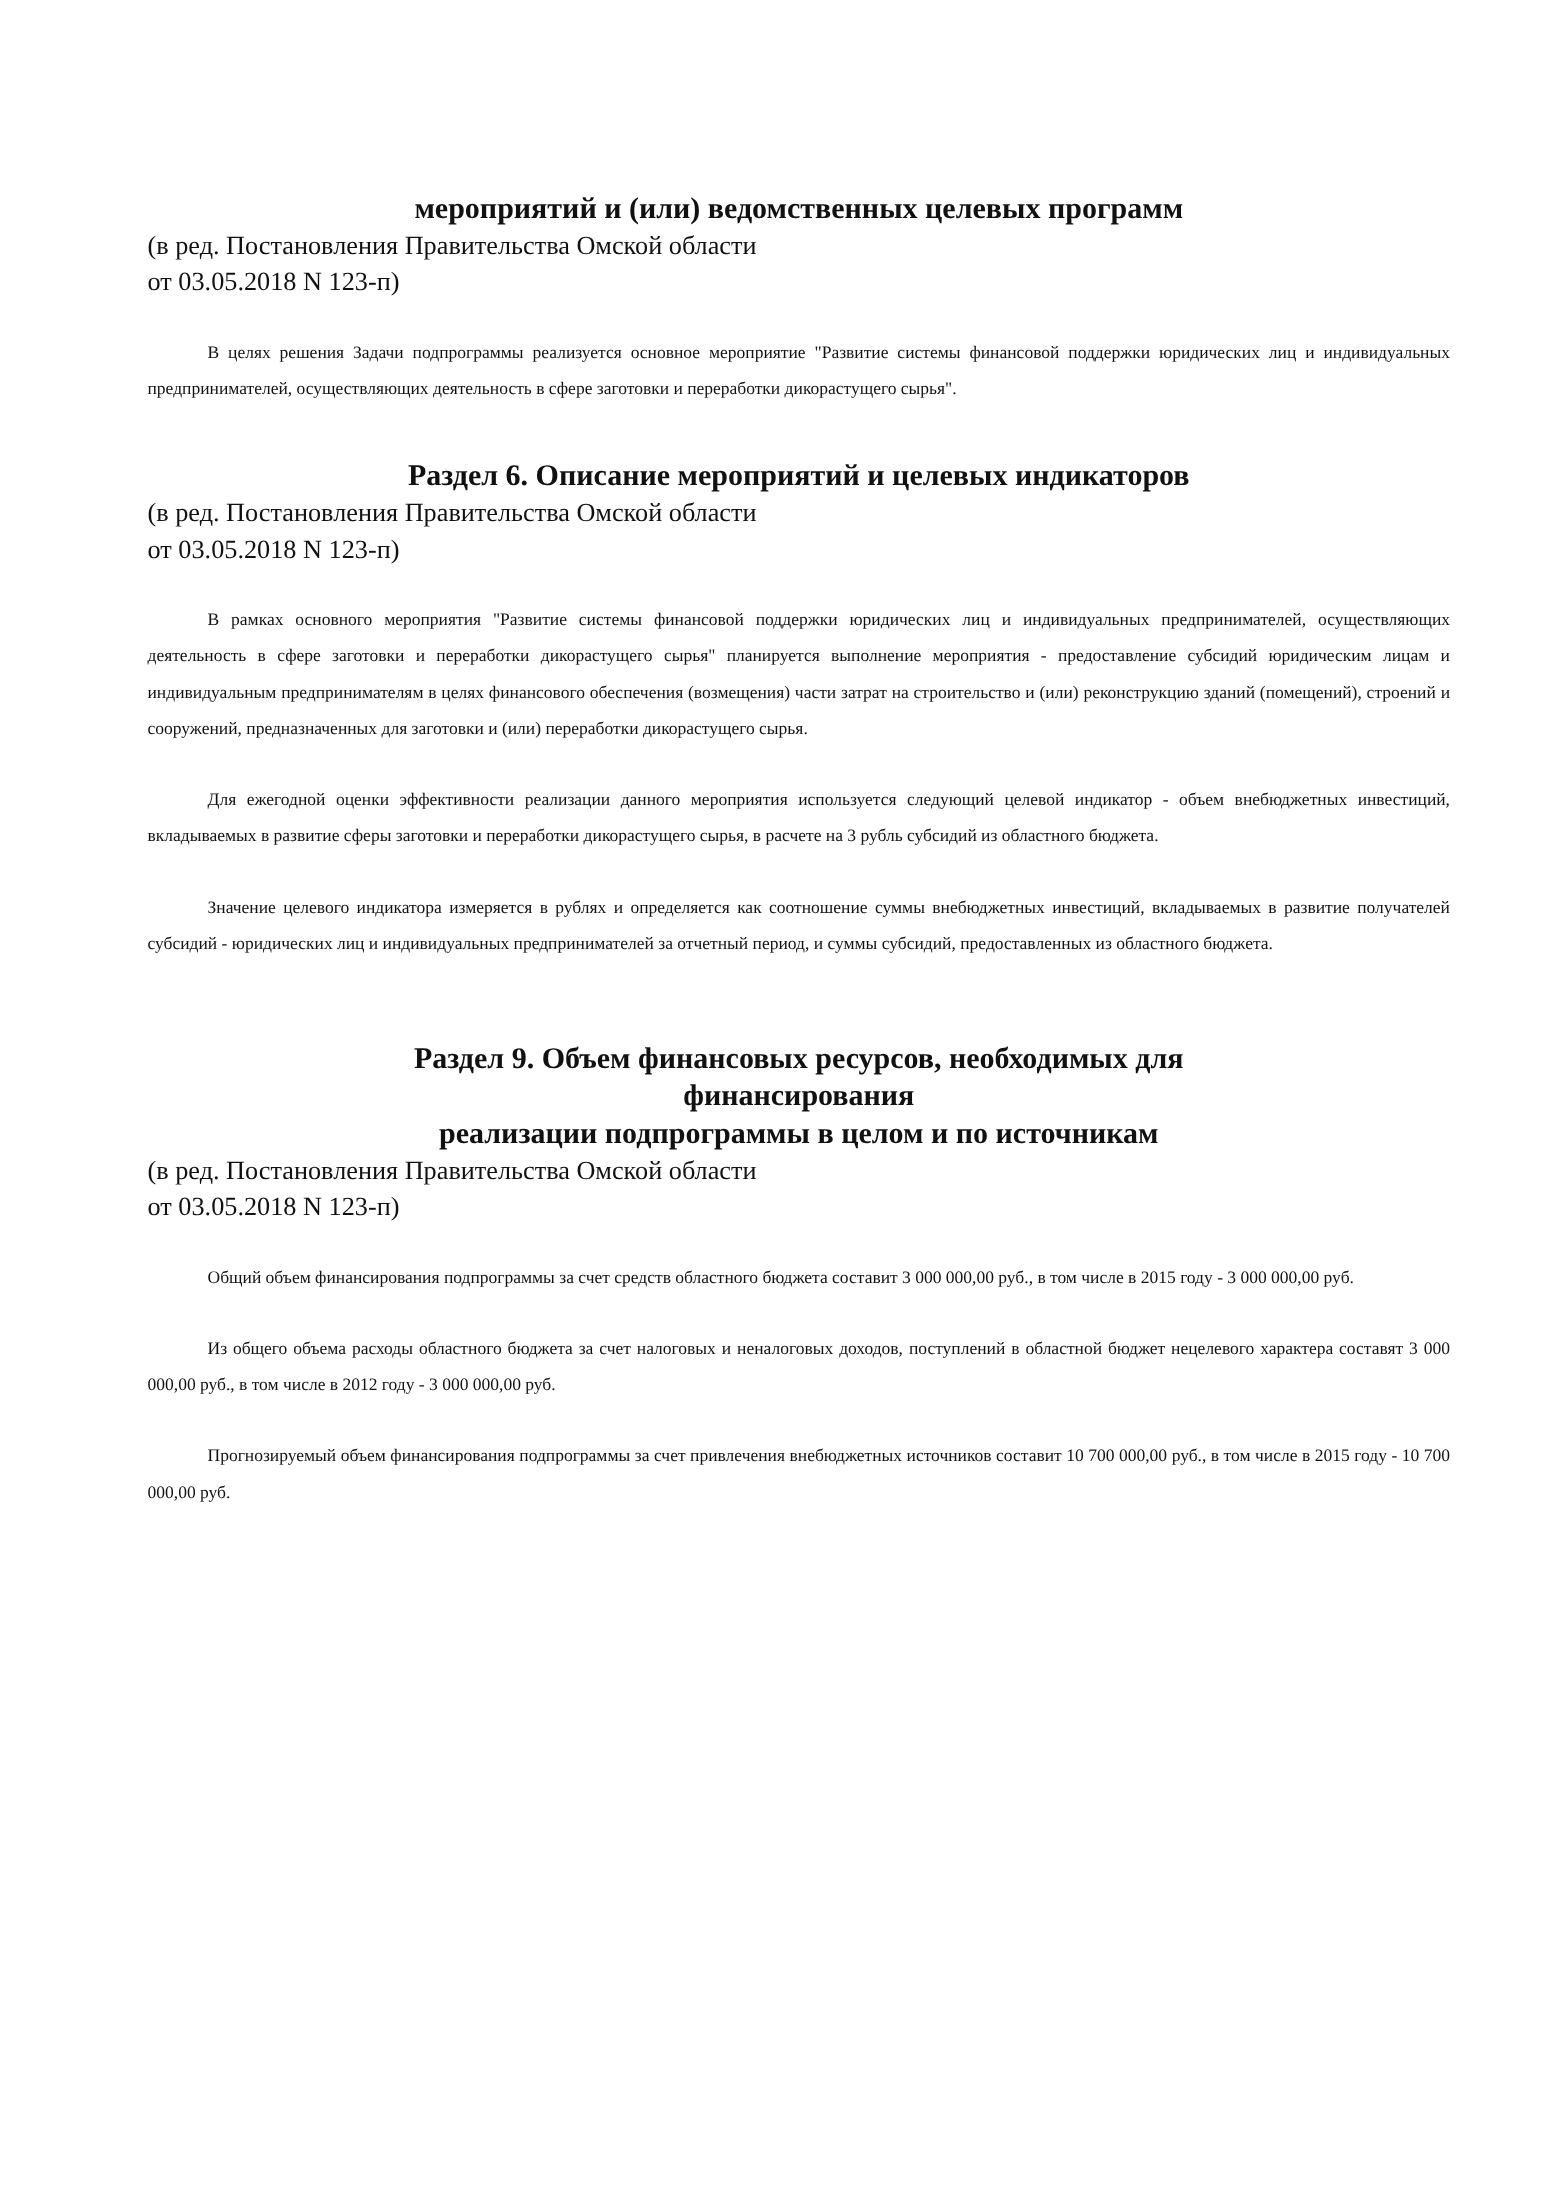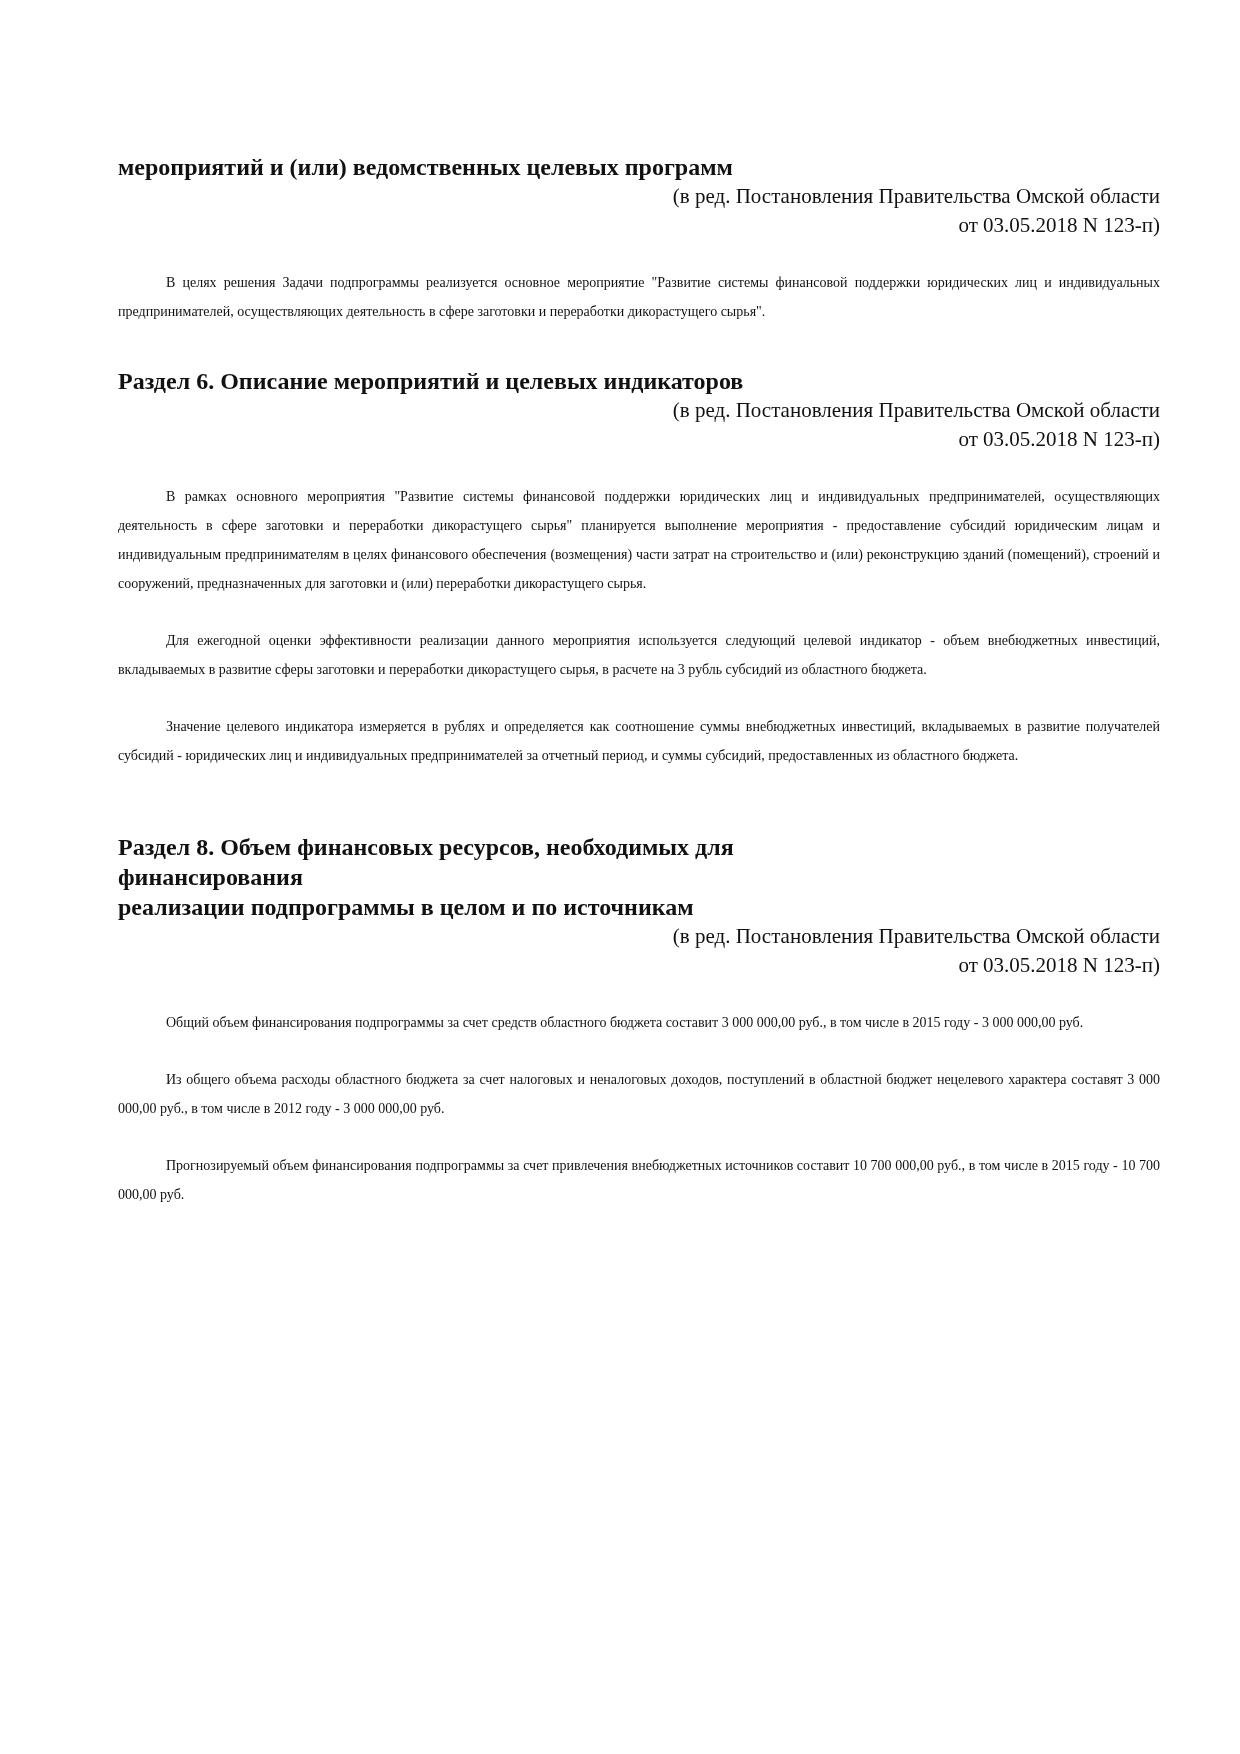--- a/index.html
+++ b/index.html
@@ -1,20 +1,20 @@
 <!DOCTYPE html>
 <html><head>
 <meta charset="utf-8">
 <style>
   html, body { margin: 0; padding: 0; background: #ffffff; }
   body { width: 1240px; height: 1754px; position: relative; overflow: hidden;
          font-family: "Liberation Serif", "DejaVu Serif", serif; color: #111; }
   .page { position: absolute; left: 118px; top: 152px; width: 1042px; }
-  .h { font-weight: bold; font-size: 24px; line-height: 30px; margin: 0; }
-  .sub { text-align: right; font-size: 21px; line-height: 29px; margin: 0; }
+  .h { font-weight: bold; text-align: center; font-size: 24px; line-height: 30px; margin: 0; }
+  .sub { text-align: left; font-size: 21px; line-height: 29px; margin: 0; }
   .p { font-size: 14px; line-height: 29px; text-align: justify; text-indent: 48px; margin: 0; }
   .gap-s { height: 28px; }
   .gap-m { height: 34px; }
   .gap-l { height: 40px; }
 </style>
 </head>
 <body>
 
 <div class="page">
 
@@ -30,21 +30,21 @@
   <p class="sub">от 03.05.2018 N 123-п)</p>
   <div class="gap-s"></div>
   <p class="p">В рамках основного мероприятия "Развитие системы финансовой поддержки юридических лиц и индивидуальных предпринимателей, осуществляющих деятельность в сфере заготовки и переработки дикорастущего сырья" планируется выполнение мероприятия - предоставление субсидий юридическим лицам и индивидуальным предпринимателям в целях финансового обеспечения (возмещения) части затрат на строительство и (или) реконструкцию зданий (помещений), строений и сооружений, предназначенных для заготовки и (или) переработки дикорастущего сырья.</p>
   <div class="gap-s"></div>
   <p class="p">Для ежегодной оценки эффективности реализации данного мероприятия используется следующий целевой индикатор - объем внебюджетных инвестиций, вкладываемых в развитие сферы заготовки и переработки дикорастущего сырья, в расчете на 3 рубль субсидий из областного бюджета.</p>
   <div class="gap-s"></div>
   <p class="p">Значение целевого индикатора измеряется в рублях и определяется как соотношение суммы внебюджетных инвестиций, вкладываемых в развитие получателей субсидий - юридических лиц и индивидуальных предпринимателей за отчетный период, и суммы субсидий, предоставленных из областного бюджета.</p>
   <div class="gap-s"></div>
   <div class="gap-m"></div>
 
-  <p class="h">Раздел 8. Объем финансовых ресурсов, необходимых для</p>
+  <p class="h">Раздел 9. Объем финансовых ресурсов, необходимых для</p>
   <p class="h">финансирования</p>
   <p class="h">реализации подпрограммы в целом и по источникам</p>
   <p class="sub">(в ред. Постановления Правительства Омской области</p>
   <p class="sub">от 03.05.2018 N 123-п)</p>
   <div class="gap-s"></div>
   <p class="p">Общий объем финансирования подпрограммы за счет средств областного бюджета составит 3 000 000,00 руб., в том числе в 2015 году - 3 000 000,00 руб.</p>
   <div class="gap-s"></div>
   <p class="p">Из общего объема расходы областного бюджета за счет налоговых и неналоговых доходов, поступлений в областной бюджет нецелевого характера составят 3 000 000,00 руб., в том числе в 2012 году - 3 000 000,00 руб.</p>
   <div class="gap-s"></div>
   <p class="p">Прогнозируемый объем финансирования подпрограммы за счет привлечения внебюджетных источников составит 10 700 000,00 руб., в том числе в 2015 году - 10 700 000,00 руб.</p>

